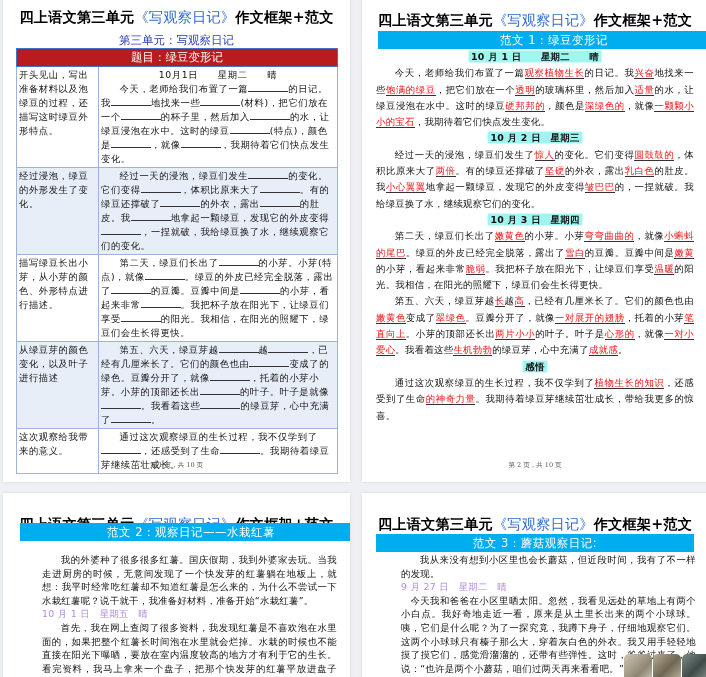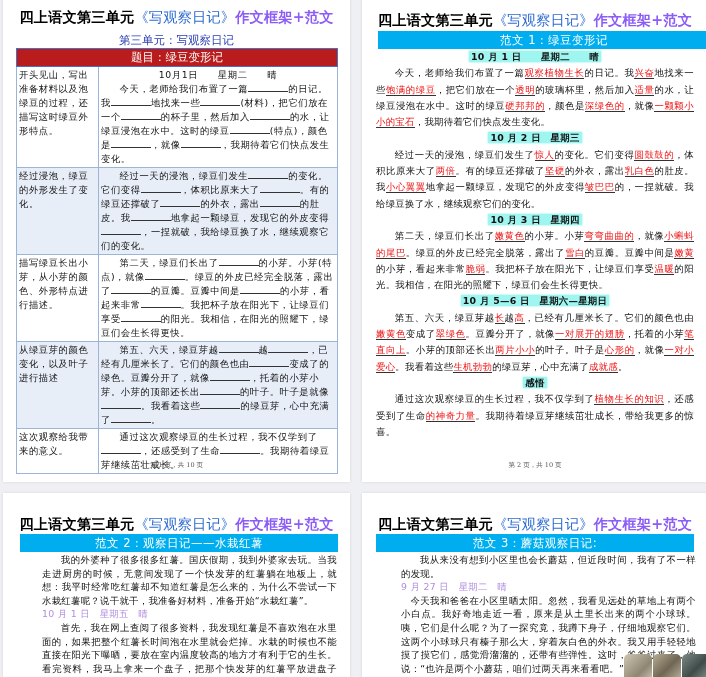--- a/index.html
+++ b/index.html
@@ -7,21 +7,21 @@
   body { position: relative; font-family: "DejaVu Sans", "Liberation Sans", sans-serif; color: #111; }
   .page { position: absolute; background: #fff; box-shadow: 0 0 3px rgba(0,0,0,0.10); overflow: hidden; }
   #p1 { left: 3px; top: -2px; width: 347px; height: 484px; }
   #p2 { left: 362px; top: -2px; width: 346px; height: 484px; }
   #p3 { left: 3px; top: 493px; width: 347px; height: 190px; }
   #p4 { left: 362px; top: 493px; width: 346px; height: 190px; }
 
   .doc-title { position: absolute; left: 0; width: 100%; text-align: center; font-family: "DejaVu Serif", serif; font-weight: bold; font-size: 14.2px; letter-spacing: 0.2px; white-space: nowrap; }
   .doc-title .t-black { color: #000; }
   .doc-title .t-blue { color: #2e6bd1; font-weight: normal; font-family: "DejaVu Sans", sans-serif; }
-  .doc-title .t-red { color: #8b5cf6; margin-top: 48px; }
+  .doc-title .t-red { color: #000000; margin-top: 48px; }
 
   
   .unit-sub { position: absolute; left: 0; width: 100%; text-align: center; top: 35px; color: #2b3eb0; font-size: 11.5px; }
   .frame-table { position: absolute; left: 13px; top: 50px; width: 322px; border-collapse: collapse; font-size: 9.3px; line-height: 14px; }
   .frame-table th { background: #b91c1c; color: #fff; font-weight: normal; font-size: 11.5px; height: 17px; line-height: 17px; border: 1px solid #4472c4; }
   .frame-table td { border: 1px solid #9db4d9; vertical-align: top; padding: 1px 2px; letter-spacing: 0.6px; }
   .frame-table td.guide { width: 82px; }
   .frame-table tr.alt td { background: #e8eef8; }
   .frame-table .date-line { text-align: center; display: block; }
   .blank { display: inline-block; border-bottom: 1px solid #333; width: 40px; height: 10px; vertical-align: baseline; }
@@ -97,33 +97,32 @@
     <span class="t-black">四上语文第三单元</span><span class="t-blue">《写观察日记》</span><span class="t-red">作文框架+范文</span>
   </div>
   <div class="banner" style="top:33px;">范文 1：绿豆变形记</div>
   <div class="essay" id="essay1" style="top:51px;">
       <p class="dateh"><span>10 月 1 日　　星期二　　晴</span></p>
       <p><span>今天，老师给我们布置了一篇</span><span class="hl">观察植物生长</span><span>的日记。我</span><span class="hl">兴奋</span><span>地找来一些</span><span class="hl">饱满的绿豆</span><span>，把它们放在一个</span><span class="hl">透明</span><span>的玻璃杯里，然后加入</span><span class="hl">适量</span><span>的水，让绿豆浸泡在水中。这时的绿豆</span><span class="hl">硬邦邦的</span><span>，颜色是</span><span class="hl">深绿色的</span><span>，就像</span><span class="hl">一颗颗小小的宝石</span><span>，我期待着它们快点发生变化。</span></p>
       <p class="dateh"><span>10 月 2 日　星期三</span></p>
       <p><span>经过一天的浸泡，绿豆们发生了</span><span class="hl">惊人</span><span>的变化。它们变得</span><span class="hl">圆鼓鼓的</span><span>，体积比原来大了</span><span class="hl">两倍</span><span>。有的绿豆还撑破了</span><span class="hl">坚硬</span><span>的外衣，露出</span><span class="hl">乳白色</span><span>的肚皮。我</span><span class="hl">小心翼翼</span><span>地拿起一颗绿豆，发现它的外皮变得</span><span class="hl">皱巴巴</span><span>的，一捏就破。我给绿豆换了水，继续观察它们的变化。</span></p>
       <p class="dateh"><span>10 月 3 日　星期四</span></p>
       <p><span>第二天，绿豆们长出了</span><span class="hl">嫩黄色</span><span>的小芽。小芽</span><span class="hl">弯弯曲曲的</span><span>，就像</span><span class="hl">小蝌蚪的尾巴</span><span>。绿豆的外皮已经完全脱落，露出了</span><span class="hl">雪白</span><span>的豆瓣。豆瓣中间是</span><span class="hl">嫩黄</span><span>的小芽，看起来非常</span><span class="hl">脆弱</span><span>。我把杯子放在阳光下，让绿豆们享受</span><span class="hl">温暖</span><span>的阳光。我相信，在阳光的照耀下，绿豆们会生长得更快。</span></p>
-      <p class="dateh"><span>10 月 5—6 日　星期六—星期日</span></p>
       <p><span>第五、六天，绿豆芽越</span><span class="hl">长</span><span>越</span><span class="hl">高</span><span>，已经有几厘米长了。它们的颜色也由</span><span class="hl">嫩黄色</span><span>变成了</span><span class="hl">翠绿色</span><span>。豆瓣分开了，就像</span><span class="hl">一对展开的翅膀</span><span>，托着的小芽</span><span class="hl">笔直向上</span><span>。小芽的顶部还长出</span><span class="hl">两片小小</span><span>的叶子。叶子是</span><span class="hl">心形的</span><span>，就像</span><span class="hl">一对小爱心</span><span>。我看着这些</span><span class="hl">生机勃勃</span><span>的绿豆芽，心中充满了</span><span class="hl">成就感</span><span>。</span></p>
       <p class="dateh"><span>感悟</span></p>
       <p><span>通过这次观察绿豆的生长过程，我不仅学到了</span><span class="hl">植物生长的知识</span><span>，还感受到了生命</span><span class="hl">的神奇力量</span><span>。我期待着绿豆芽继续茁壮成长，带给我更多的惊喜。</span></p>
     </div>
   <div class="page-footer" style="top:463px;">第 2 页，共 10 页</div>
 </div>
 
 <div class="page" id="p3">
   <div class="doc-title" style="top:22px;">
     <span class="t-black">四上语文第三单元</span><span class="t-blue">《写观察日记》</span><span class="t-red">作文框架+范文</span>
   </div>
-  <div class="banner" style="top:41px; left:17px; width:318px;">范文 2：观察日记——水栽红薯</div>
+  <div class="banner" style="top:30px; left:17px; width:342px;">范文 2：观察日记——水栽红薯</div>
   <div class="essay2" style="top:60px;">
     <p>我的外婆种了很多很多红薯。国庆假期，我到外婆家去玩。当我走进厨房的时候，无意间发现了一个快发芽的红薯躺在地板上，就想：我平时经常吃红薯却不知道红薯是怎么来的，为什么不尝试一下水栽红薯呢？说干就干，我准备好材料，准备开始“水栽红薯”。</p>
     <p class="date-purple">10 月 1 日　星期五　晴</p>
     <p>首先，我在网上查阅了很多资料，我发现红薯是不喜欢泡在水里面的，如果把整个红薯长时间泡在水里就会烂掉。水栽的时候也不能直接在阳光下曝晒，要放在室内温度较高的地方才有利于它的生长。看完资料，我马上拿来一个盘子，把那个快发芽的红薯平放进盘子里，加大约三分之一的水，水不能加得太多。我把红薯放进水里后，就端</p>
   </div>
 </div>
 
 <div class="page" id="p4">
   <div class="doc-title" style="top:22px;">
     <span class="t-black">四上语文第三单元</span><span class="t-blue">《写观察日记》</span><span class="t-red">作文框架+范文</span>

